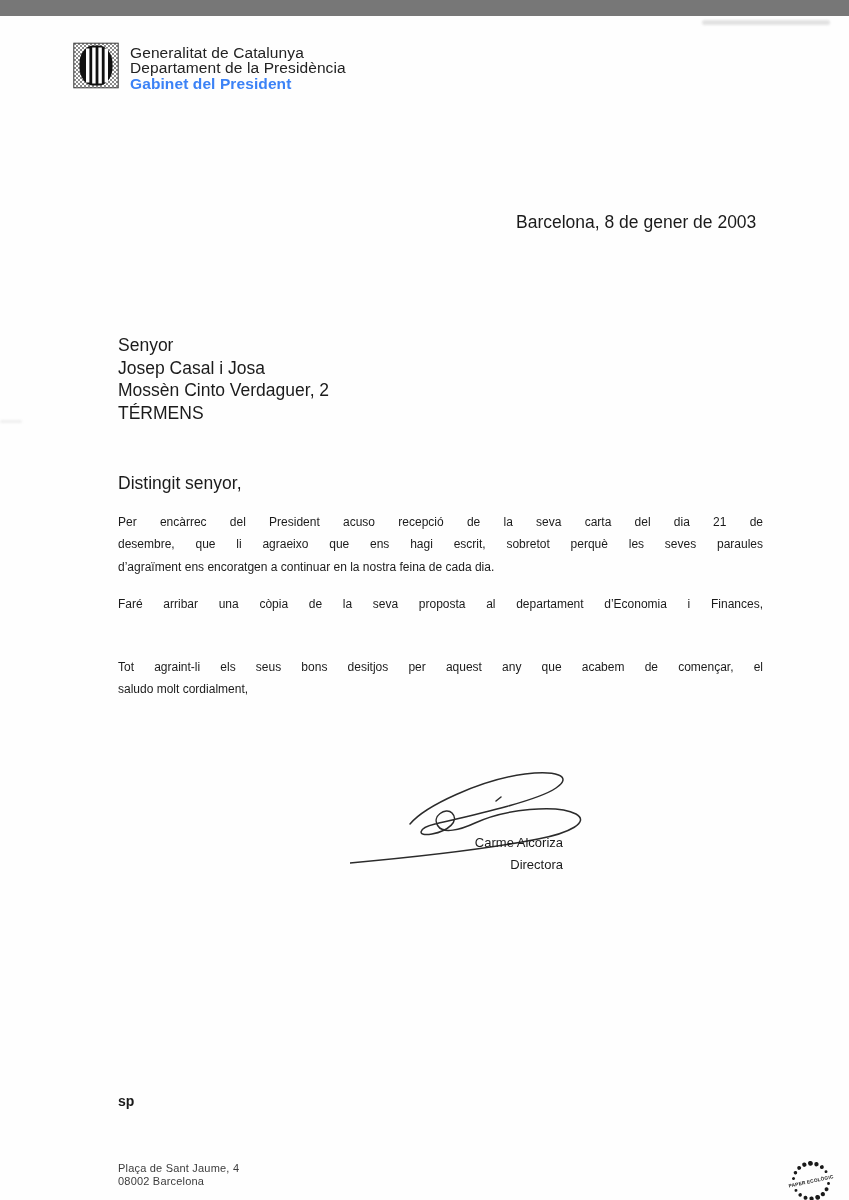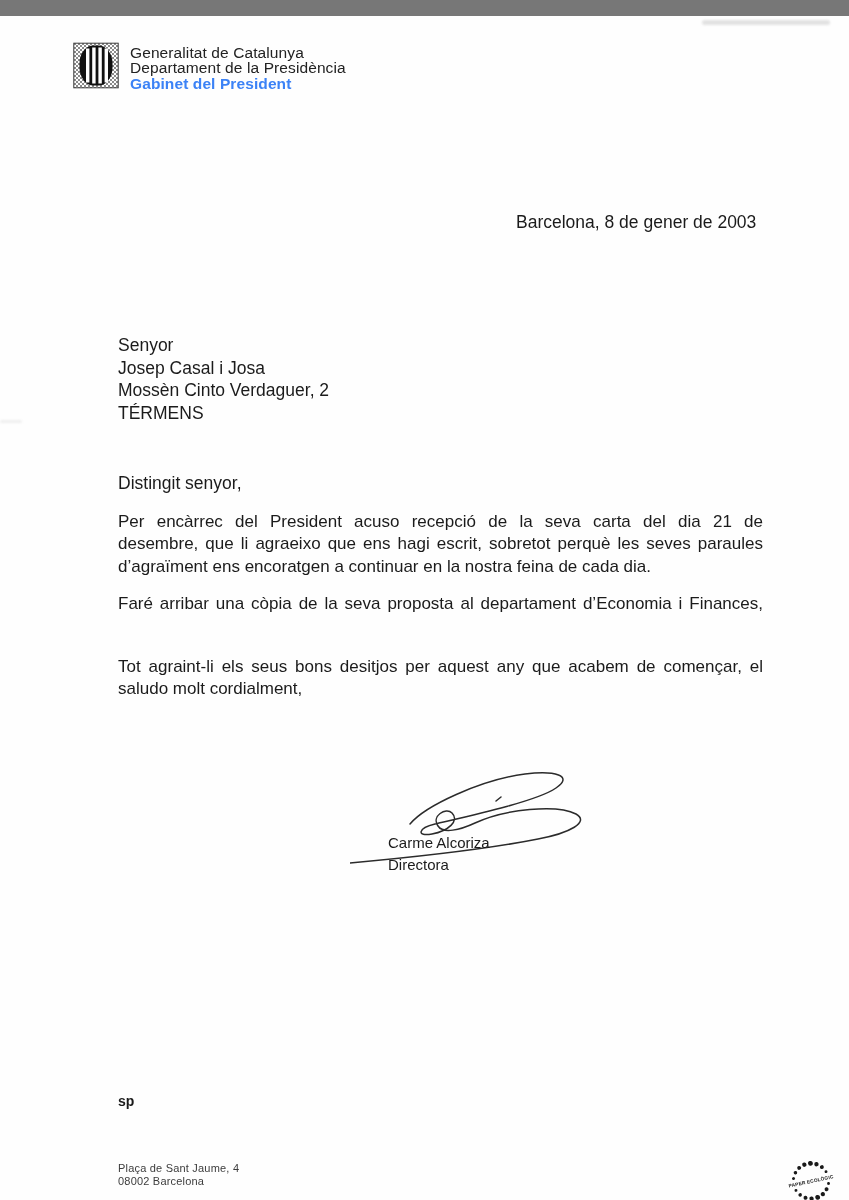--- a/index.html
+++ b/index.html
@@ -21,30 +21,30 @@
   .header-text .office { font-weight: bold; color: #3b82f6; }
 
   
   .dateline { position: absolute; left: 516px; top: 196px; font-size: 17.5px; }
 
   
   .recipient { position: absolute; left: 118px; top: 318px; font-size: 17.5px; line-height: 22.5px; }
 
   
   .salutation { position: absolute; left: 118px; top: 457px; font-size: 17.5px; }
-  .para { position: absolute; left: 118px; width: 645px; font-size: 17px; line-height: 22.4px; }
+  .para { position: absolute; left: 118px; width: 645px; font-size: 12px; line-height: 22.4px; }
   .para-1 { top: 495px; }
   .para-2 { top: 577px; }
   .para-3 { top: 640px; }
   .pline { text-align: justify; text-align-last: justify; white-space: normal; }
   .pline.last { text-align-last: left; }
 
   
   .signature-svg { position: absolute; left: 350px; top: 750px; width: 244px; height: 104px; }
-  .signature-block { position: absolute; left: 388px; top: 816px; width: 175px; text-align: left; font-size: 15px; line-height: 21.5px; }
+  .signature-block { position: absolute; left: 388px; top: 816px; width: 175px; text-align: right; font-size: 13px; line-height: 21.5px; }
 
   
   .initials { position: absolute; left: 118px; top: 1077px; font-size: 14px; font-weight: bold; }
   .footer-address { position: absolute; left: 118px; top: 1146px; font-size: 11px; line-height: 12.5px; color: #3c3c3c; letter-spacing: 0.2px; }
   .stamp { position: absolute; left: 785px; top: 1140px; width: 52px; height: 50px; }
 
   
   .artifact { position: absolute; background: #e2e2e2; border-radius: 4px; filter: blur(1.2px); }
   .artifact.a1 { left: 702px; top: 4px; width: 128px; height: 5px; }
   .artifact.a2 { left: 0px; top: 1194px; width: 210px; height: 5px; background:#ececec; }

